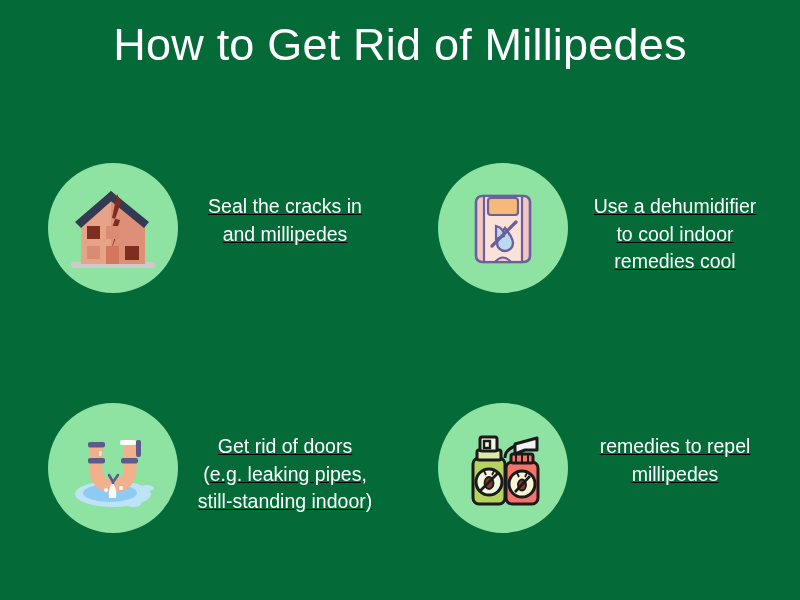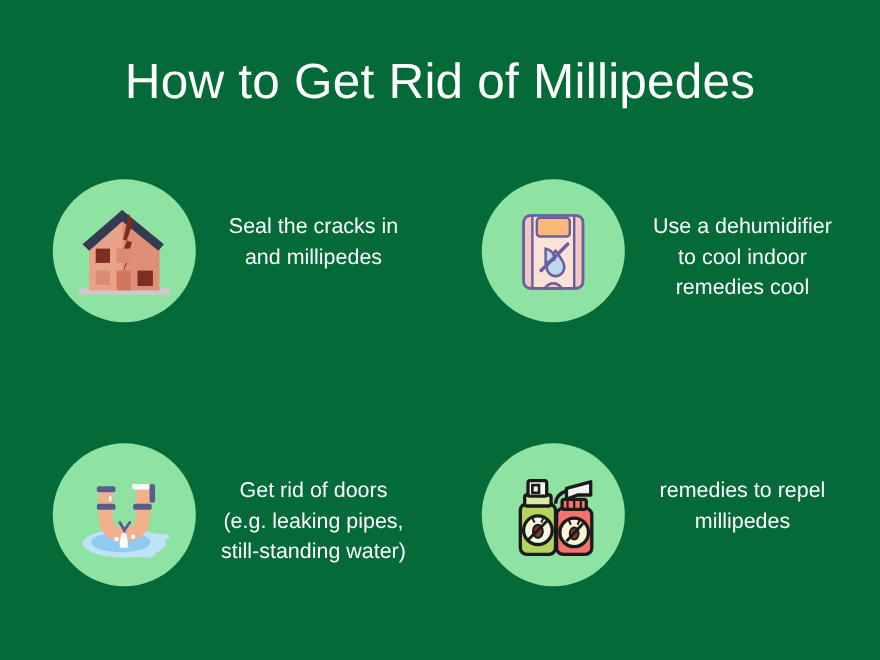--- a/index.html
+++ b/index.html
@@ -18,21 +18,21 @@
   .infographic {
     width: 800px;
     height: 600px;
     position: relative;
     background: #046A38;
     box-sizing: border-box;
   }
 
   .title {
     position: absolute;
-    top: 49px;
+    top: 20px;
     left: 0;
     width: 800px;
     text-align: center;
     color: #FFFFFF;
     font-size: 45px;
     font-weight: 400;
     letter-spacing: 0.2px;
     font-family: "Liberation Sans", sans-serif;
     line-height: 1.1;
   }
@@ -41,20 +41,21 @@
     position: absolute;
     top: 163px;
     left: 0;
     width: 800px;
   }
 
   .tip-row {
     display: flex;
     flex-direction: row;
     height: 240px;
+    text-decoration: underline;
   }
 
   .tip {
     display: flex;
     flex-direction: row;
     align-items: flex-start;
     width: 390px;
   }
 
   .tip-icon-wrap {
@@ -187,21 +188,21 @@
               <circle cx="43" cy="72" r="2" fill="#FFFFFF"></circle>
               <circle cx="58" cy="70" r="2" fill="#FFFFFF"></circle>
 
               <rect x="36" y="33" width="2.5" height="5" rx="1" fill="#FFFFFF" opacity="0.8"></rect>
             </svg>
           </span>
         </div>
         <div class="tip-text">
           <span class="ln">Get rid of doors</span>
           <span class="ln">(e.g. leaking pipes,</span>
-          <span class="ln">still-standing water)</span>
+          <span class="ln">still-standing indoor)</span>
         </div>
       </div>
 
       <div class="tip tip-4">
         <div class="tip-icon-wrap">
           <span>
             <svg width="100" height="100" viewBox="0 0 100 100">
 
               <rect x="20" y="40" width="32" height="46" rx="6" fill="#B5D45F" stroke="#1A1A1A" stroke-width="3"></rect>
               <rect x="24" y="32" width="24" height="10" rx="2" fill="#D9E9A8" stroke="#1A1A1A" stroke-width="3"></rect>

